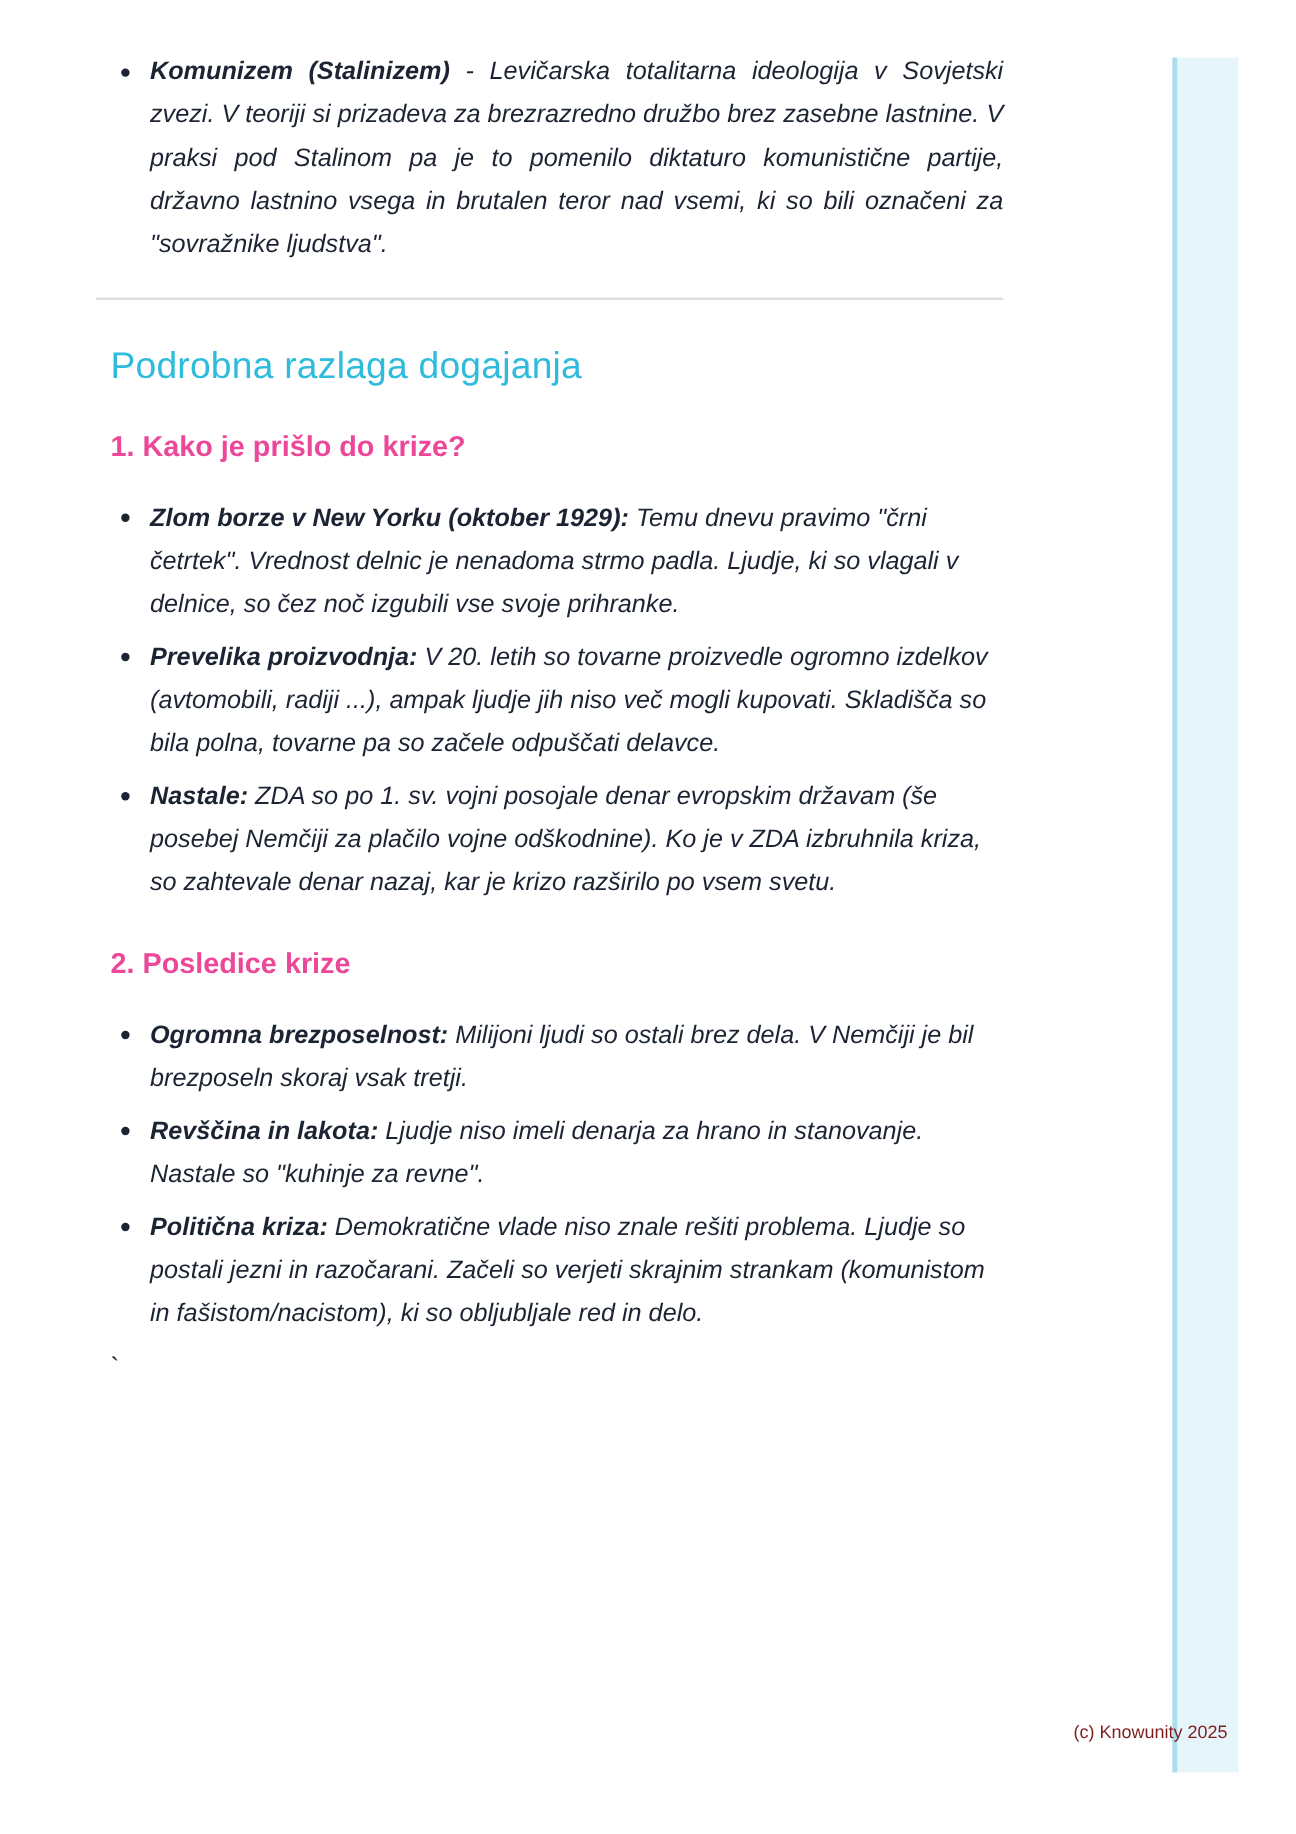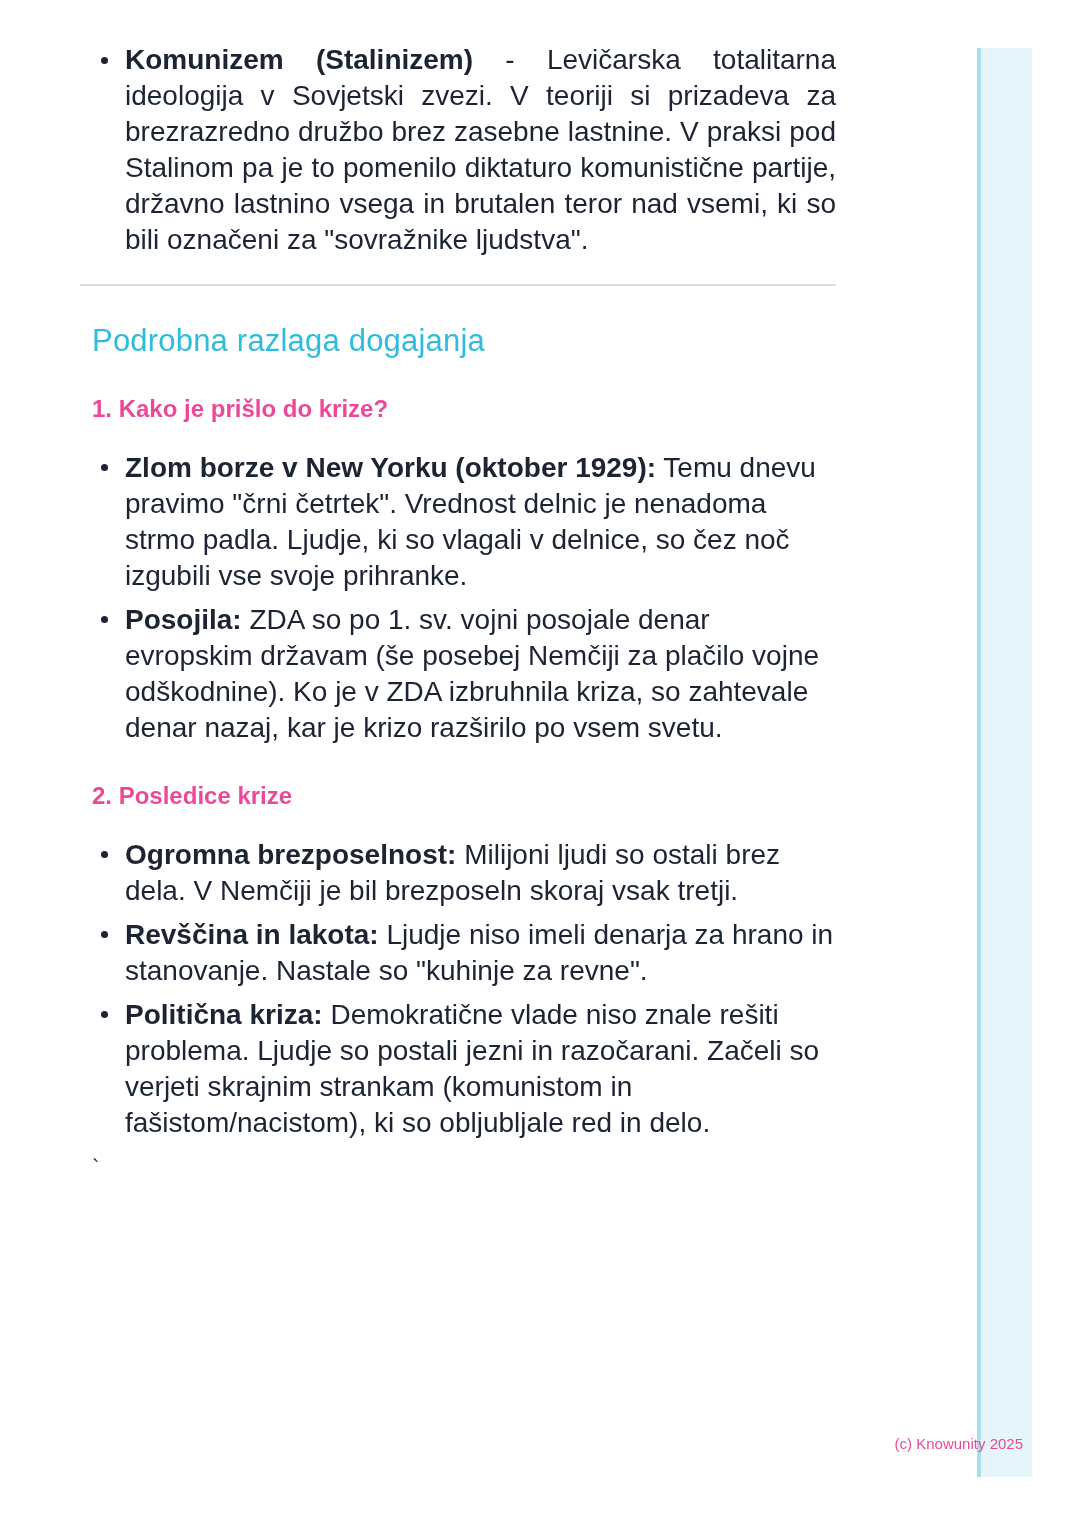--- a/index.html
+++ b/index.html
@@ -31,23 +31,24 @@
     z-index: 2;
   }
   ul.bullets {
     list-style: none;
     margin: 0;
     padding: 0;
   }
   ul.bullets li {
     position: relative;
     padding-left: 33px;
-    font-size: 28px;
+    font-size: 21px;
     line-height: 36px;
     margin-bottom: 8px;
+    font-style: italic;
   }
   ul.bullets li::before {
     content: "";
     position: absolute;
     left: 9px;
     top: 14.5px;
     width: 7px;
     height: 7px;
     border-radius: 50%;
     background: #1c2433;
@@ -83,21 +84,21 @@
     line-height: 22px;
     margin-top: 16px;
     color: #1c2433;
   }
   .copyright {
     position: absolute;
     top: 1434px;
     right: 57px;
     font-size: 15px;
     line-height: 20px;
-    color: #ec4899;
+    color: #7f1d1d;
     z-index: 3;
   }
 </style>
 </head>
 <body>
 
 <div class="page">
 
   <div class="accent-bar"></div>
 
@@ -113,21 +114,24 @@
 
     <h1 class="page-title">Podrobna razlaga dogajanja</h1>
 
     <h2 class="sub-heading">1. Kako je prišlo do krize?</h2>
 
     <ul class="bullets">
       <li>
         <span class="term">Zlom borze v New Yorku (oktober 1929):</span><span> Temu dnevu pravimo "črni četrtek". Vrednost delnic je nenadoma strmo padla. Ljudje, ki so vlagali v delnice, so čez noč izgubili vse svoje prihranke.</span>
       </li>
       <li>
-        <span class="term">Posojila:</span><span> ZDA so po 1. sv. vojni posojale denar evropskim državam (še posebej Nemčiji za plačilo vojne odškodnine). Ko je v ZDA izbruhnila kriza, so zahtevale denar nazaj, kar je krizo razširilo po vsem svetu.</span>
+        <span class="term">Prevelika proizvodnja:</span><span> V 20. letih so tovarne proizvedle ogromno izdelkov (avtomobili, radiji ...), ampak ljudje jih niso več mogli kupovati. Skladišča so bila polna, tovarne pa so začele odpuščati delavce.</span>
+      </li>
+      <li>
+        <span class="term">Nastale:</span><span> ZDA so po 1. sv. vojni posojale denar evropskim državam (še posebej Nemčiji za plačilo vojne odškodnine). Ko je v ZDA izbruhnila kriza, so zahtevale denar nazaj, kar je krizo razširilo po vsem svetu.</span>
       </li>
     </ul>
 
     <h2 class="sub-heading">2. Posledice krize</h2>
 
     <ul class="bullets">
       <li>
         <span class="term">Ogromna brezposelnost:</span><span> Milijoni ljudi so ostali brez dela. V Nemčiji je bil brezposeln skoraj vsak tretji.</span>
       </li>
       <li>

